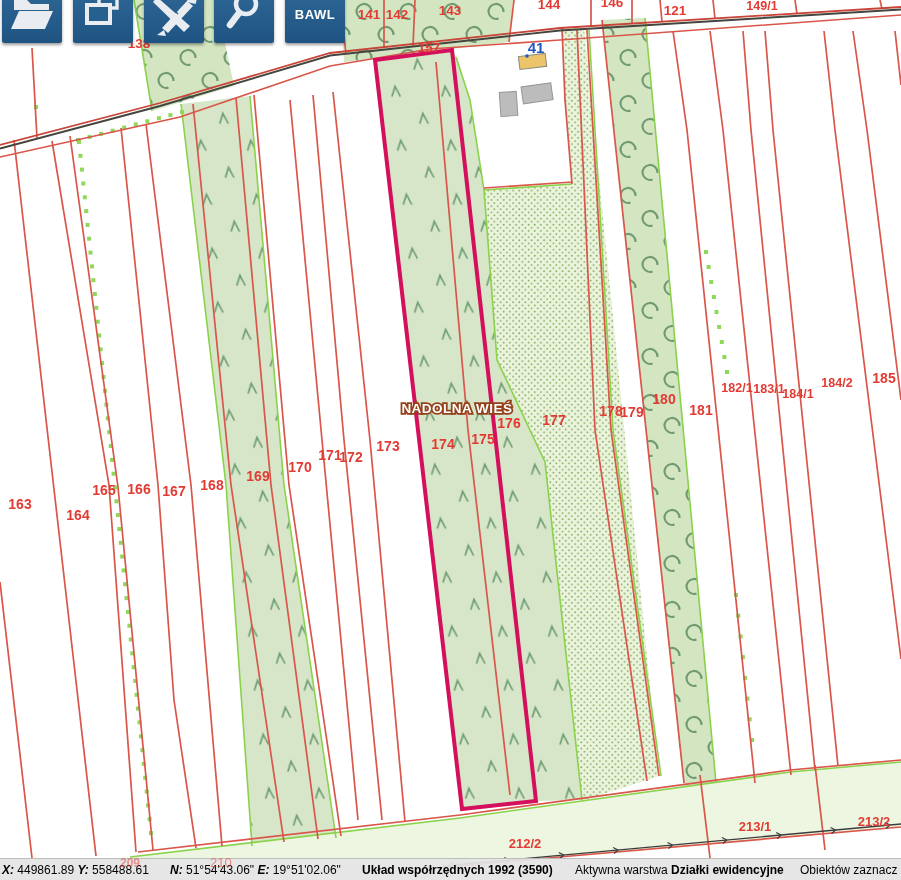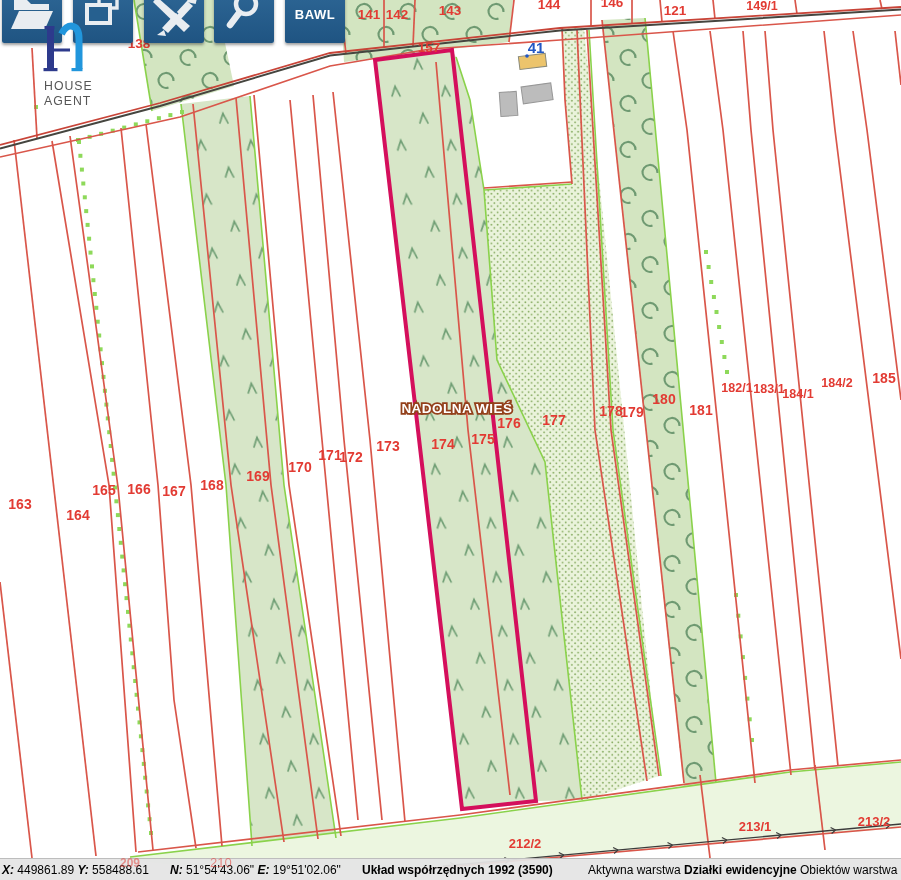--- a/index.html
+++ b/index.html
@@ -394,38 +394,25 @@
 </g>
       </svg></div>
 
 <div class="btn" style="left:214px"><svg width="61" height="55" viewBox="0 0 61 55">
 <circle cx="32" cy="16" r="10" fill="none" stroke="#e9edf1" stroke-width="4.5"></circle>
 <line x1="25" y1="25" x2="16" y2="37" stroke="#e9edf1" stroke-width="6.5" stroke-linecap="round"></line>
 </svg></div>
 
 <div class="btn" style="left:285px;color:#fff;font-weight:bold;font-size:13px;letter-spacing:.5px;text-align:center;line-height:54px">BAWL</div>
 
-<div style="position:absolute;left:38px;top:18px;width:70px;height:95px">
-<svg width="70" height="95" viewBox="0 0 70 95">
-<g fill="#2d3a8c">
-<rect x="9" y="8" width="7" height="45"></rect>
-<rect x="6.5" y="8" width="10" height="3.3"></rect>
-<rect x="9" y="30.5" width="23" height="3"></rect>
-<path d="M5.5 50 h14 v3.2 h-14 z"></path>
-</g>
-<path d="M23.5 16 C29 4.5 41 5 41 21 V51" stroke="#2196dc" stroke-width="7" fill="none"></path>
-<path d="M33.5 50 h11 v3.2 h-11 z" fill="#2196dc"></path>
-<text x="6" y="72" font-size="12.3" fill="#555" letter-spacing="1" font-family="Liberation Sans, sans-serif">HOUSE</text>
-<text x="6" y="87" font-size="12.3" fill="#555" letter-spacing="1" font-family="Liberation Sans, sans-serif">AGENT</text>
-</svg></div>
 
 <div class="sbar">
 <span style="left:2px"><span class="bi">X:</span> 449861.89 <span class="bi">Y:</span> 558488.61</span>
 <span style="left:170px"><span class="bi">N:</span> 51°54'43.06" <span class="bi">E:</span> 19°51'02.06"</span>
 <span style="left:362px" class="b">Układ współrzędnych 1992 (3590)</span>
-<span style="left:588px">Aktywna warstwa <span class="b">Działki ewidencyjne</span></span>
-<span style="left:800px">Obiektów warstwa</span>
+<span style="left:575px">Aktywna warstwa <span class="b">Działki ewidencyjne</span></span>
+<span style="left:800px">Obiektów zaznacz</span>
 </div>
 
 <div style="position:absolute;left:120px;top:856px;font-size:12px;font-weight:bold;color:rgba(226,59,51,.5)">209</div>
 
 <div style="position:absolute;left:210px;top:855px;font-size:13px;font-weight:normal;color:rgba(226,59,51,.55)">210</div>
 </div>
 
 </body></html>

